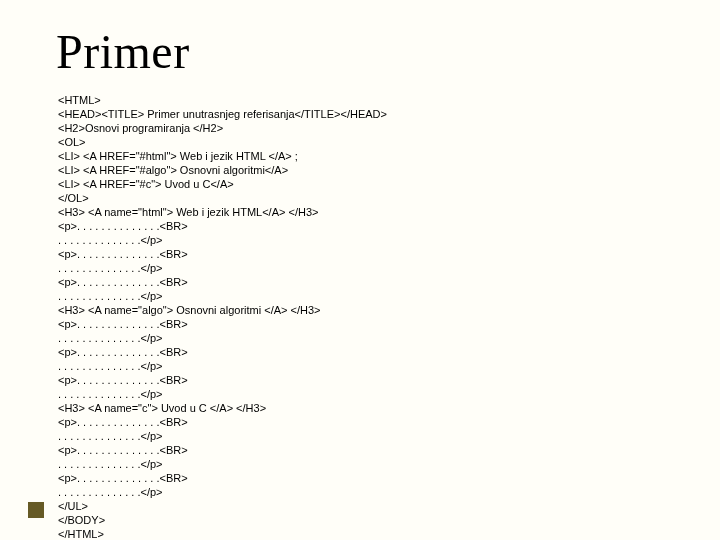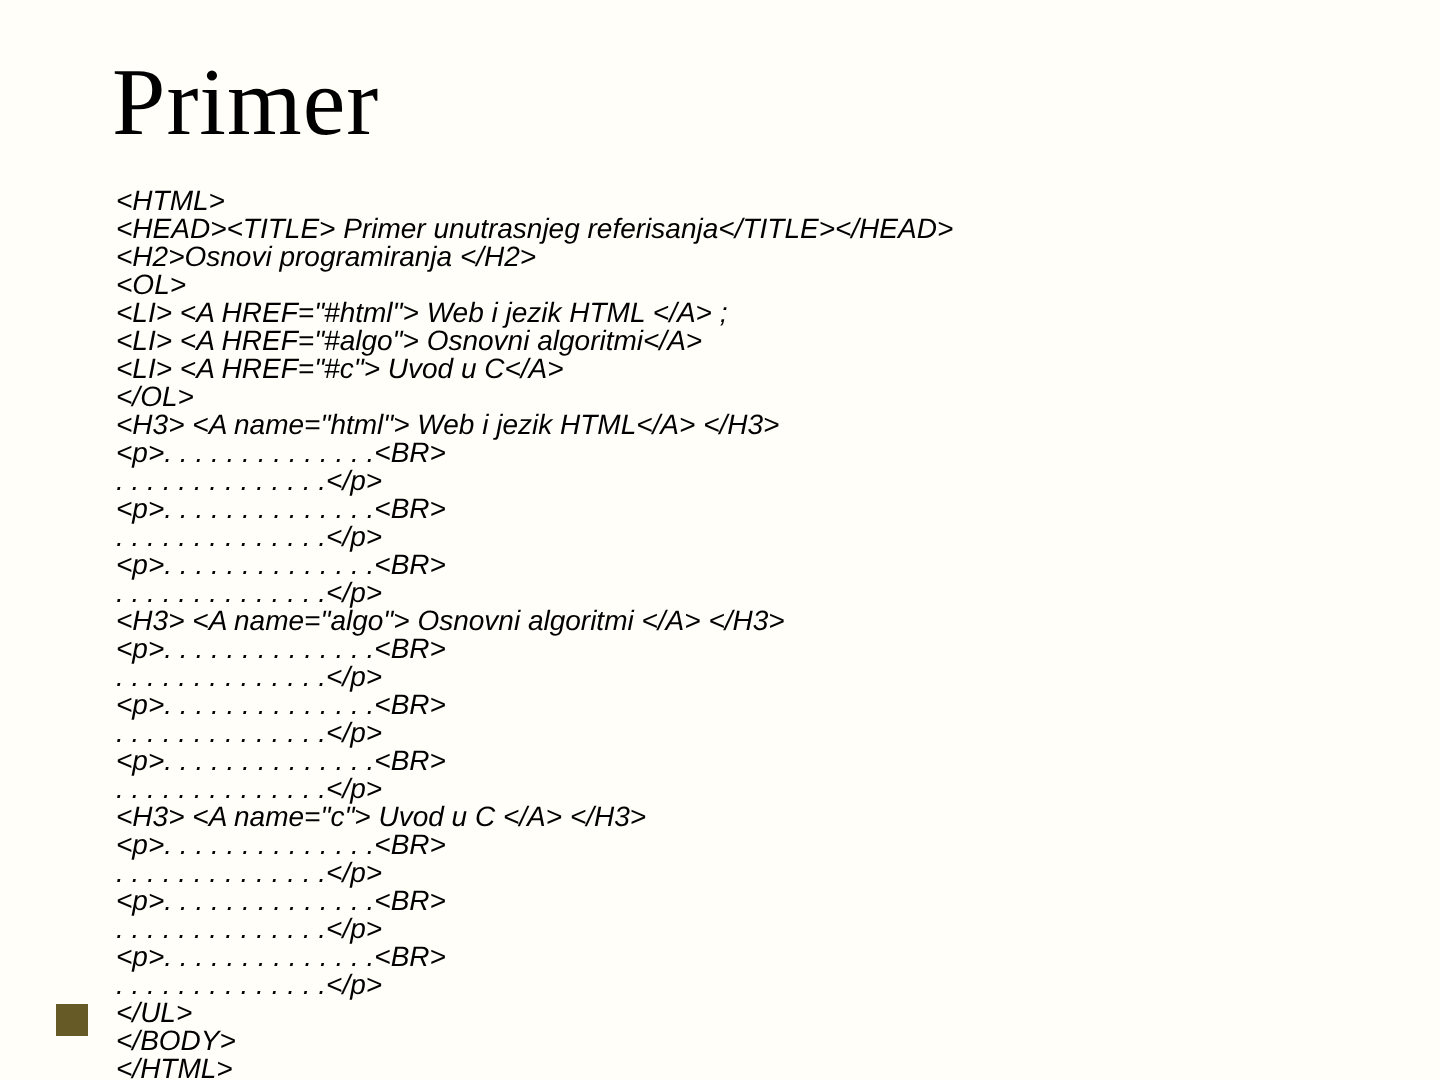--- a/index.html
+++ b/index.html
@@ -29,27 +29,26 @@
   .accent {
     position: absolute;
     left: 28px;
     bottom: 22px;
     width: 16px;
     height: 16px;
     background: #665a26;
   }
   .code {
     font-family: Arial, Helvetica, sans-serif;
-    font-size: 14px;
+    font-size: 11px;
     line-height: 14px;
     color: #000;
     white-space: pre;
     margin: 0;
     padding-left: 2px;
-    font-style: italic;
   }
 </style>
 </head>
 <body>
 
 <div class="page">
   <h1 class="title">Primer</h1>
   <pre class="code">&lt;HTML&gt;
 &lt;HEAD&gt;&lt;TITLE&gt; Primer unutrasnjeg referisanja&lt;/TITLE&gt;&lt;/HEAD&gt;
 &lt;H2&gt;Osnovi programiranja &lt;/H2&gt;

